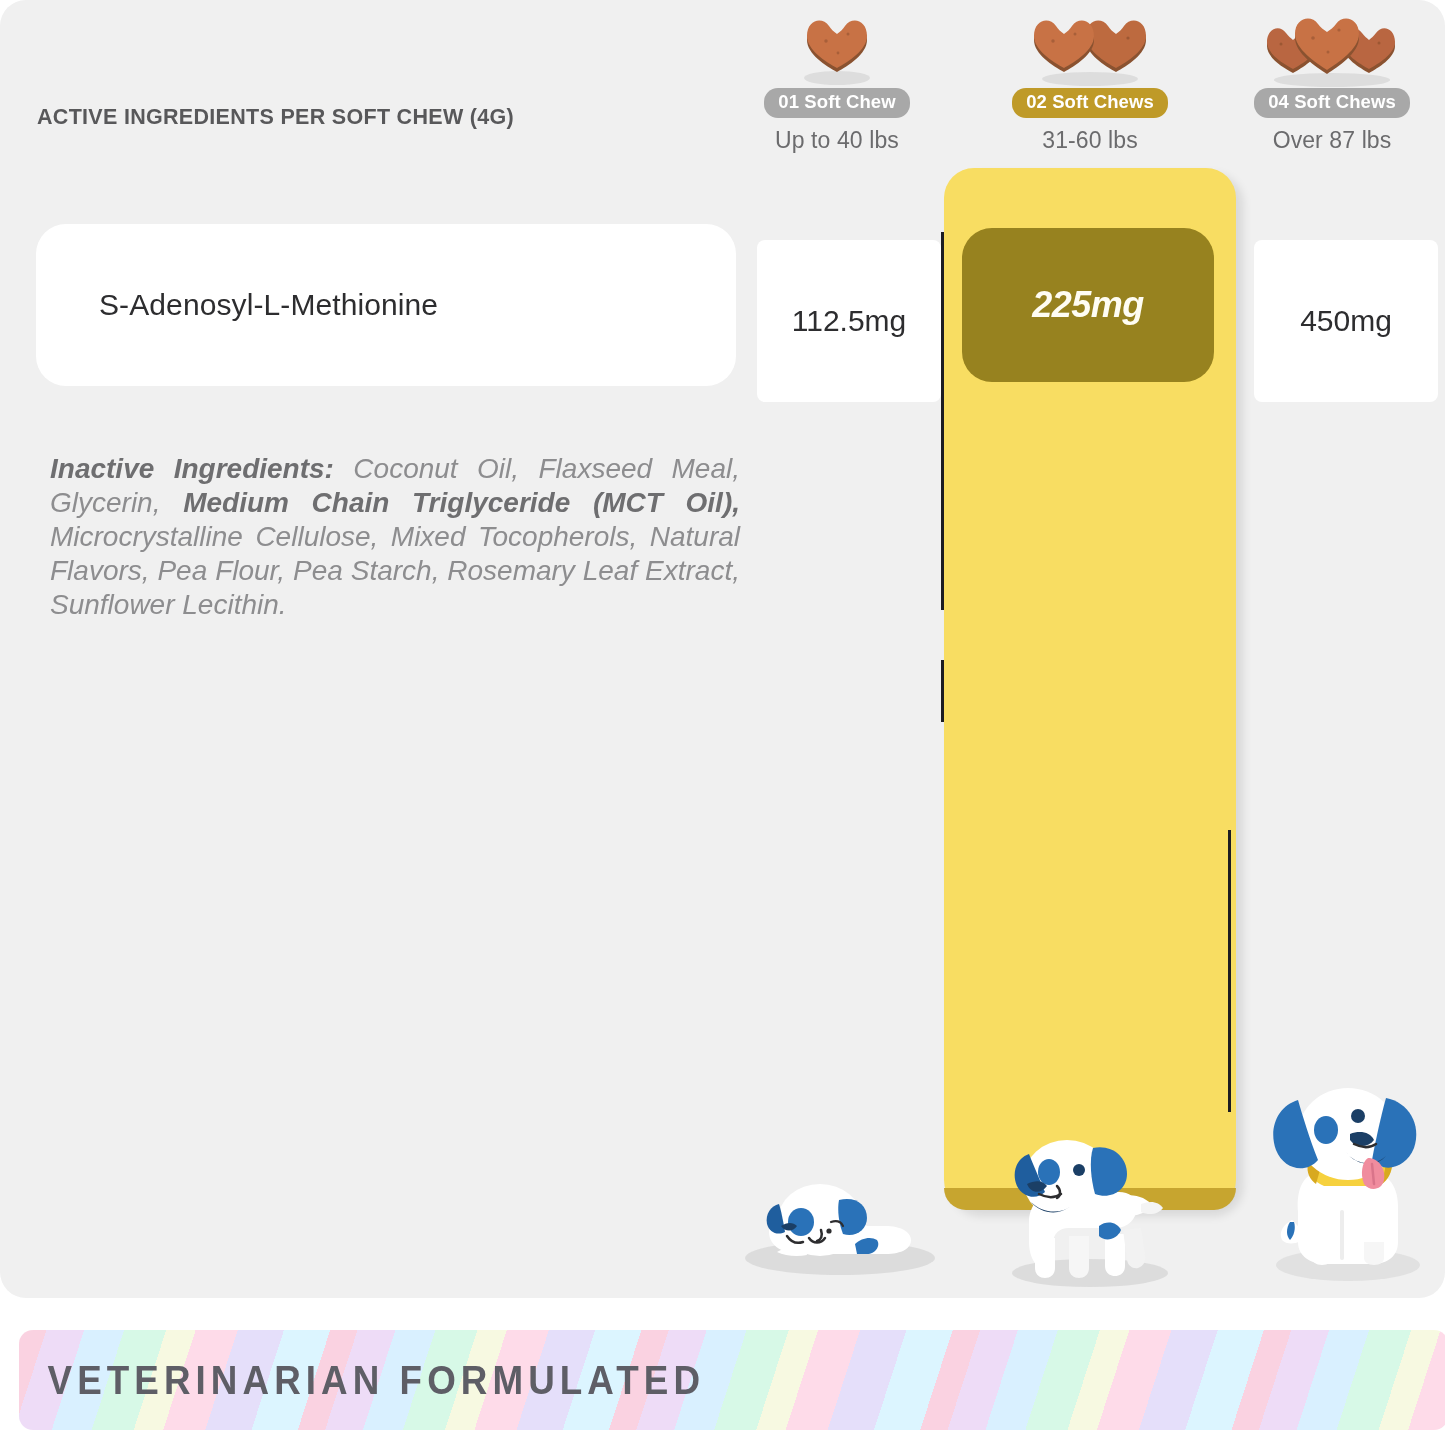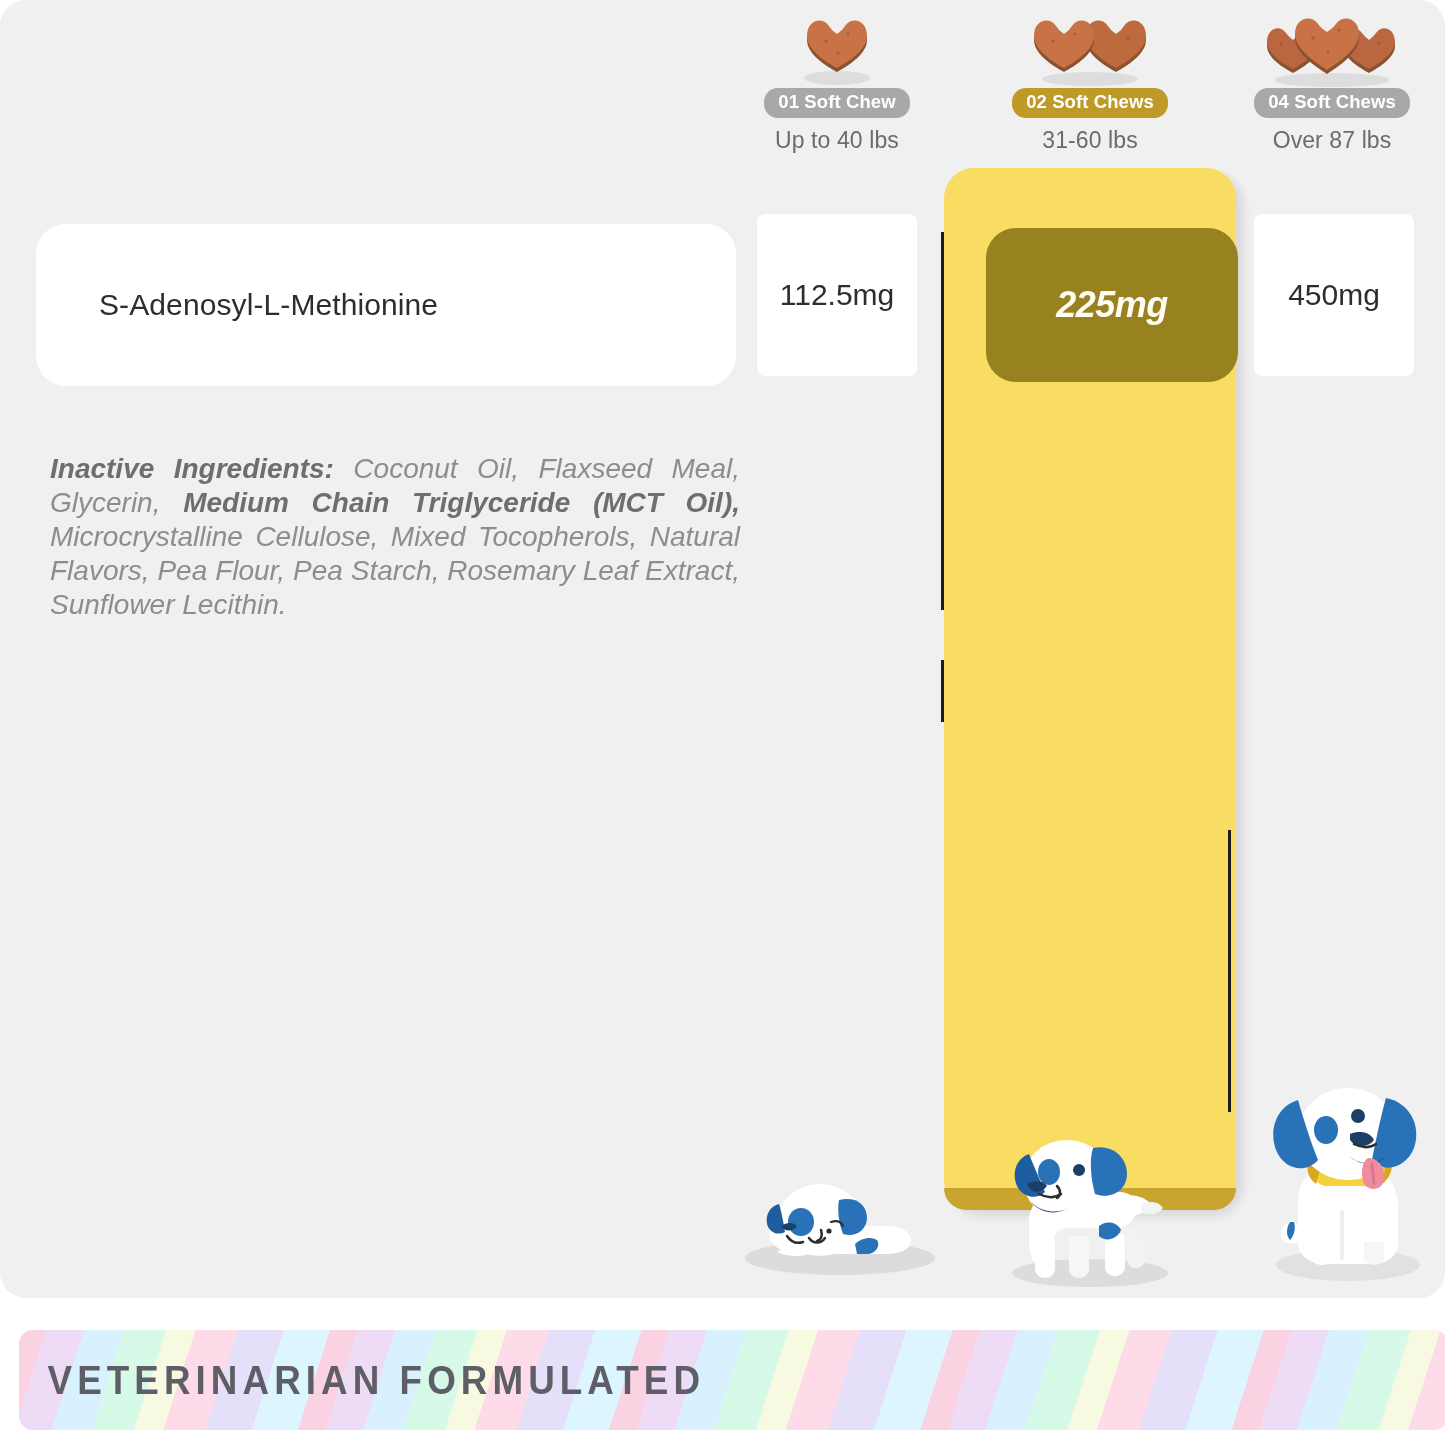--- a/index.html
+++ b/index.html
@@ -124,22 +124,22 @@
   #ingredient-name {
     padding-left: 40px;
     font-size: 30px;
     color: #2d2d2f;
     letter-spacing: 0.1px;
     margin-left: 23px;
   }
 
   .value-card {
     position: absolute;
-    top: 214px;
-    width: 160px; height: 162px;
+    top: 240px;
+    width: 184px; height: 162px;
     background: #ffffff;
     border-radius: 8px;
     display: flex;
     align-items: center;
     justify-content: center;
     font-size: 30px;
     color: #2d2d2f;
     z-index: 4;
   }
   .value-card.v0 { left: 757px; }
@@ -148,21 +148,20 @@
   #value-highlight {
     position: absolute;
     left: 962px; top: 228px;
     width: 252px; height: 154px;
     background: #97821f;
     border-radius: 30px;
     display: flex;
     align-items: center;
     justify-content: center;
     z-index: 5;
-    margin-left: 24px;
   }
   #value-highlight span {
     font-size: 36px;
     font-weight: bold;
     font-style: italic;
     color: #fffdf3;
     letter-spacing: -0.5px;
   }
 
   
@@ -213,20 +212,21 @@
     letter-spacing: 5.5px;
     color: #5a5a63;
     transform: scaleX(0.92);
   }
 </style>
 </head>
 <body>
 
 <div id="panel">
 
+  <div id="page-subtitle">ACTIVE INGREDIENTS PER SOFT CHEW (4G)</div>
 
   <div id="highlight-column"></div>
   <div class="col-edge left-a"></div>
   <div class="col-edge left-b"></div>
   <div class="col-edge right-a"></div>
 
   <div class="dose-col c0">
     <div class="chew-art">
       <svg width="110" height="78" viewBox="0 0 110 78">
         <ellipse cx="55" cy="68" rx="33" ry="7" fill="#d9d9d9" opacity="0.85"></ellipse>

